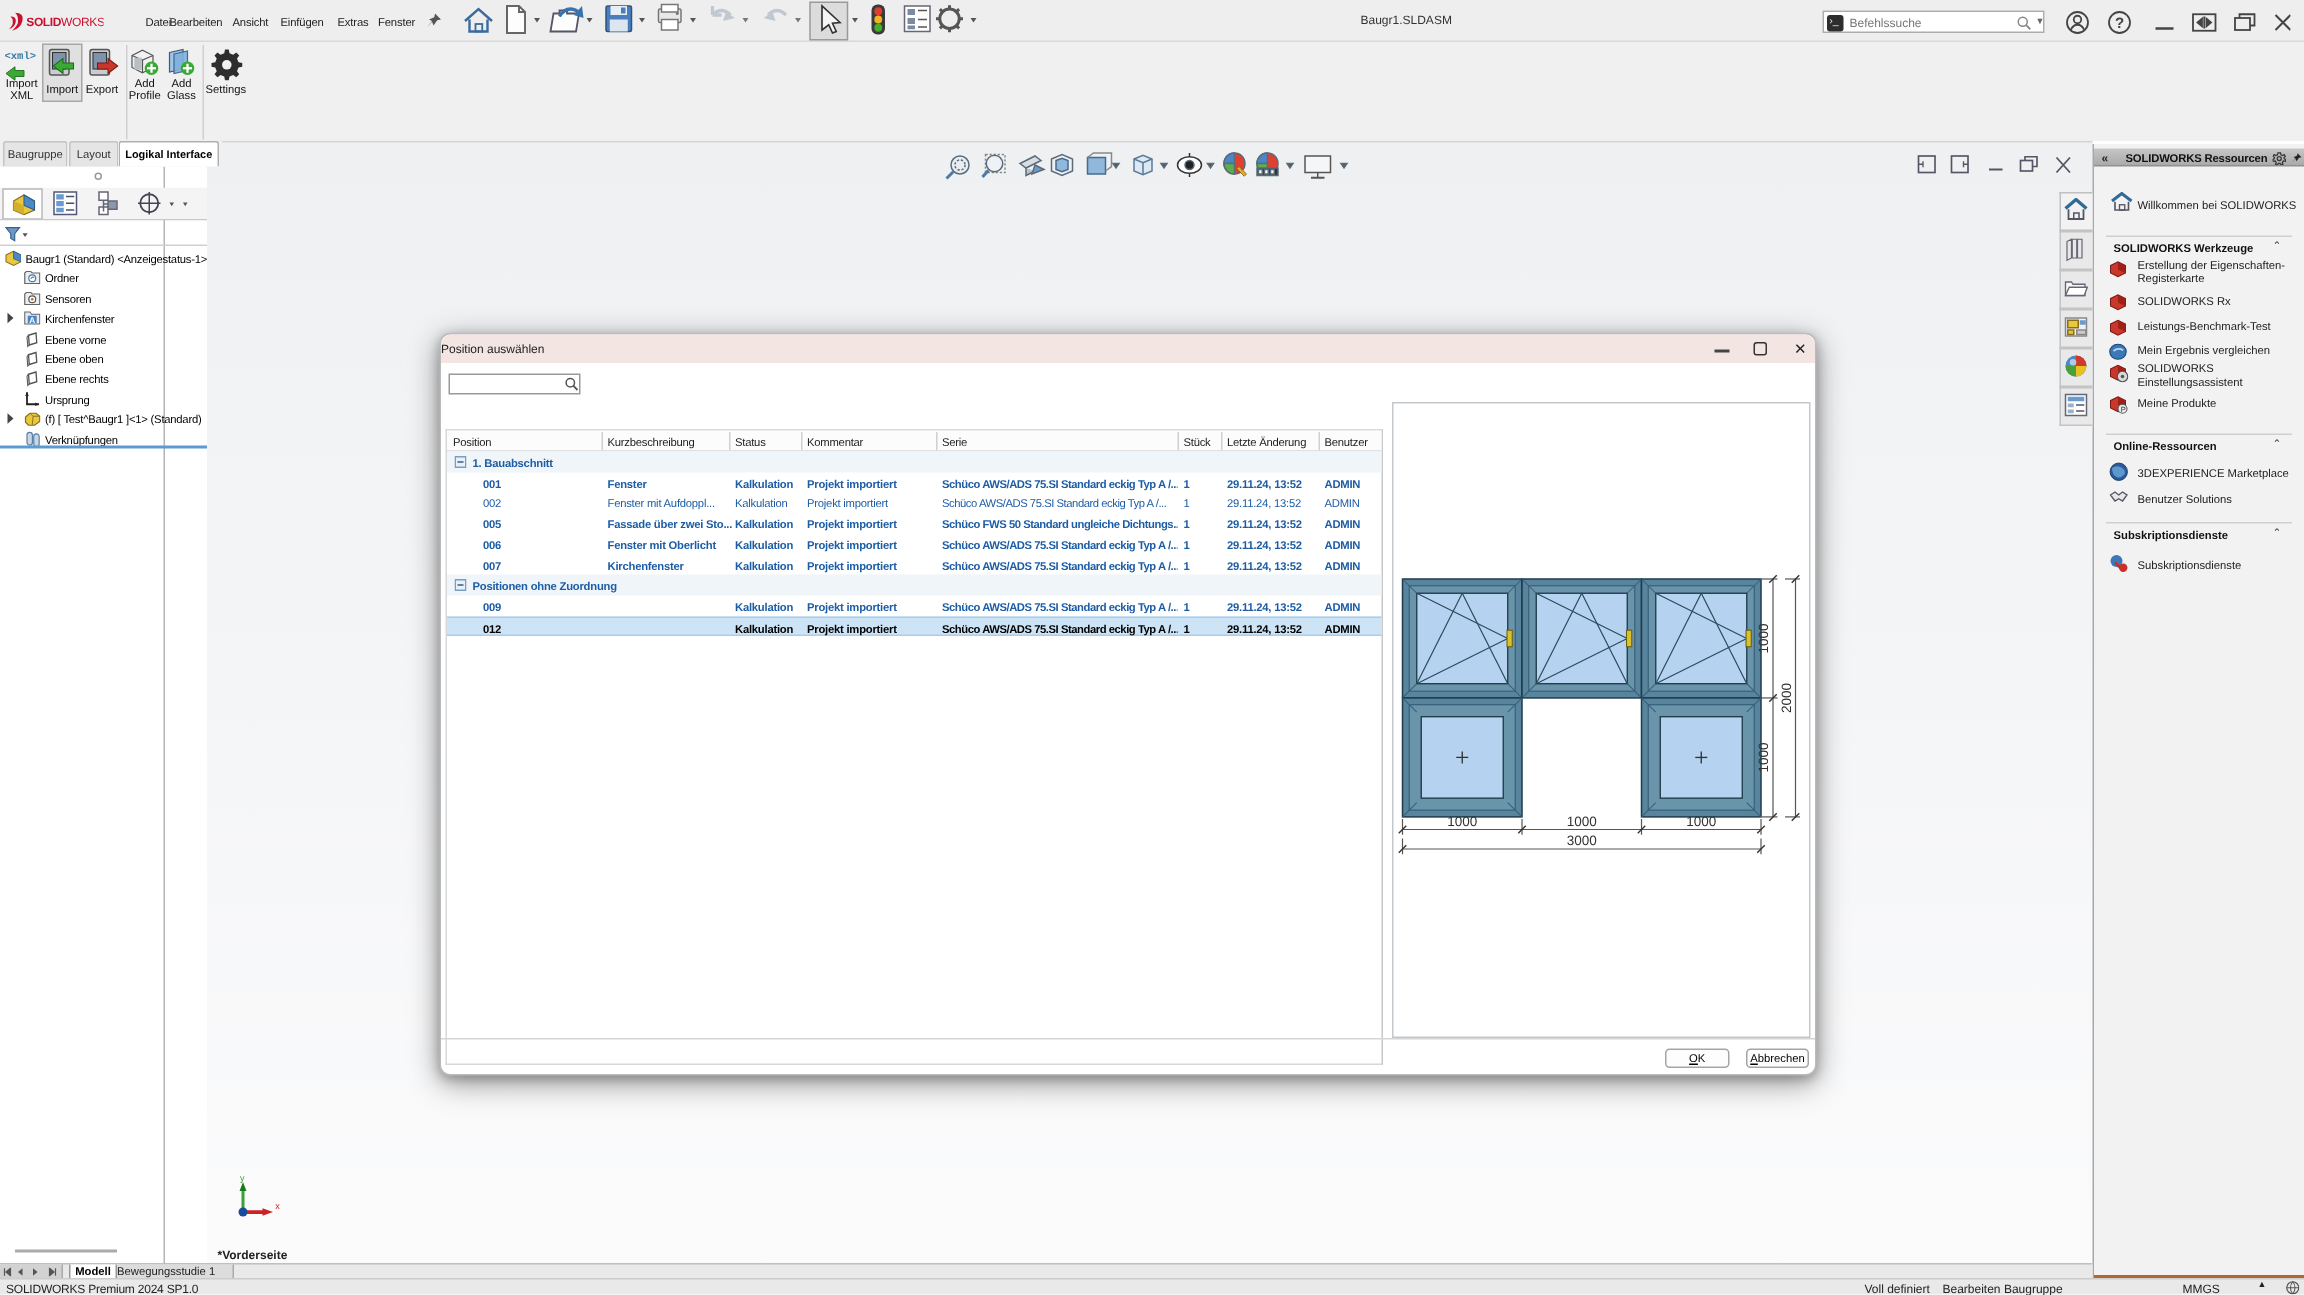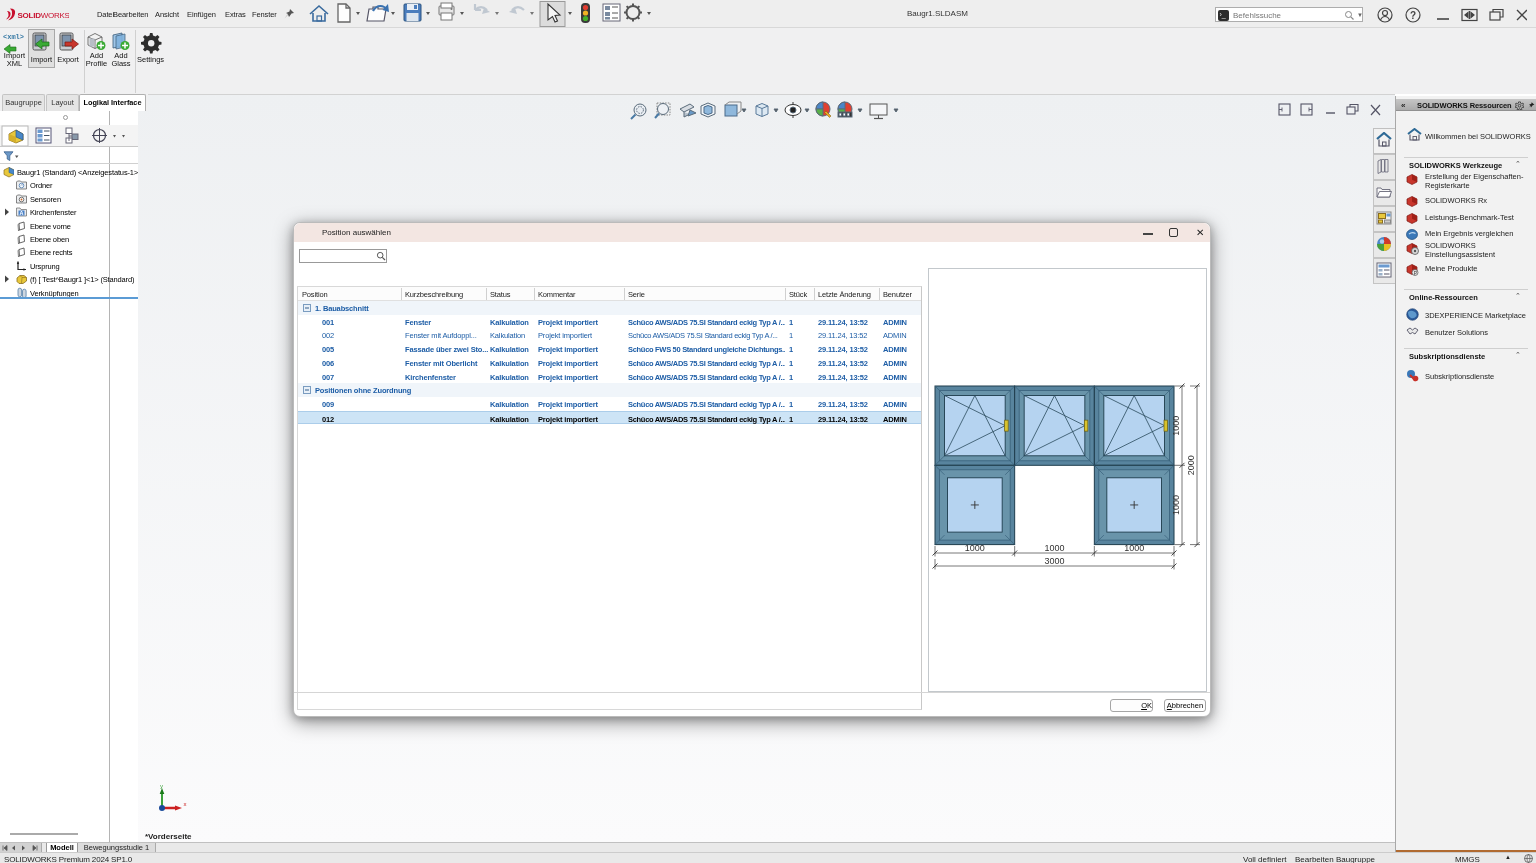--- a/index.html
+++ b/index.html
@@ -518,36 +518,36 @@
   <svg style="position:absolute;left:2px;top:2px" width="38" height="6" viewBox="0 0 38 6">
         <g fill="#555">
           <path d="M1 0.5 L1 5.5 M5 0.5 L2 3 L5 5.5 Z" stroke="#555" stroke-width="0.8"></path>
           <path d="M13 0.5 L10 3 L13 5.5 Z"></path>
           <path d="M20 0.5 L23 3 L20 5.5 Z"></path>
           <path d="M31 0.5 L34 3 L31 5.5 Z M35 0.5 L35 5.5" stroke="#555" stroke-width="0.8"></path>
         </g>
       </svg>
  </div>
  <div style="position:absolute;left:46px;top:0;width:32px;height:10px;background:#fff;border:1px solid #999;border-top:none;font-size:7.5px;font-weight:bold;text-align:center;line-height:9px">Modell</div>
- <div style="position:absolute;left:78px;top:0;width:78px;height:10px;background:#dcdcdc;border:1px solid #aaa;border-top:none;border-left:none;font-size:7.5px;text-align:center;line-height:9px;color:#222">Bewegungsstudie 1</div>
+ <div style="position:absolute;left:78px;top:0;width:78px;height:10px;background:#dcdcdc;border:1px solid #aaa;border-top:none;border-left:none;font-size:7.5px;text-align:left;line-height:9px;color:#222">Bewegungsstudie 1</div>
 </div>
 <div id="statusbar">
     <span style="position:absolute;left:4px;top:2px;letter-spacing:-0.15px">SOLIDWORKS Premium 2024 SP1.0</span>
 <span style="position:absolute;left:1243px;top:2px">Voll definiert</span>
 <span style="position:absolute;left:1295px;top:2px">Bearbeiten Baugruppe</span>
 <span style="position:absolute;left:1455px;top:2px">MMGS</span>
 <span style="position:absolute;left:1505px;top:1px;font-size:6px">▲</span>
 <svg style="position:absolute;left:1524px;top:1px" width="9" height="9" viewBox="0 0 9 9">
       <circle cx="4.5" cy="4.5" r="4" fill="none" stroke="#555" stroke-width="0.8"></circle>
       <path d="M0.5 4.5 L8.5 4.5 M4.5 0.5 A6 6 0 0 1 4.5 8.5 M4.5 0.5 A6 6 0 0 0 4.5 8.5" fill="none" stroke="#555" stroke-width="0.7"></path>
     </svg>
 </div>
 
 <div id="dialog" style="position:absolute;left:293px;top:222px;width:918px;height:495px;background:#fff;border-radius:7px;box-shadow:0 5px 20px rgba(0,0,0,0.4),0 2px 8px rgba(0,0,0,0.25);border:1px solid #bbb">
-  <div id="dlgtitle" style="position:absolute;left:0;top:0;width:100%;height:19px;background:#f3e6e2;border-radius:7px 7px 0 0;font-size:8px;color:#222;line-height:19px;padding-left:28px">Position auswählen</div>
+  <div id="dlgtitle" style="position:absolute;left:0;top:0;width:100%;height:19px;background:#f3e6e2;border-radius:7px 7px 0 0;font-size:8px;color:#222;line-height:19px;padding-left:0">Position auswählen</div>
   <div style="position:absolute;left:849px;top:10px;width:10px;height:1.5px;background:#444"></div>
   <div style="position:absolute;left:875px;top:5px;width:9px;height:9px;border:1.5px solid #333;border-radius:2px"></div>
   <div style="position:absolute;left:902px;top:4px;font-size:10px;color:#222">✕</div>
   <div id="dlgsearch" style="position:absolute;left:5px;top:26px;width:88px;height:14px;background:#fff;border:1px solid #999"></div>
   <svg style="position:absolute;left:82px;top:28px" width="10" height="10" viewBox="0 0 10 10">
       <circle cx="4.2" cy="4.2" r="2.8" fill="none" stroke="#555" stroke-width="1"></circle>
       <line x1="6.3" y1="6.3" x2="9" y2="9" stroke="#555" stroke-width="1.2"></line>
     </svg>
   <div id="tablepane" style="position:absolute;left:3px;top:63px;width:625px;height:424px;border:1px solid #d8d8d8;border-right:1px solid #c8c8c8;overflow:hidden;font-size:7.5px;letter-spacing:-0.15px">
     <div style="position:absolute;left:0;top:0;width:625px;height:14px;background:#fcfcfc;border-bottom:1px solid #e0e0e0;color:#222">
@@ -737,15 +737,15 @@
 <text x="205.175" y="281.5" font-size="9" fill="#333" text-anchor="middle">1000</text>
 <line x1="6" y1="297" x2="245" y2="297" stroke="#555" stroke-width="0.8"></line>
 <line x1="6" y1="290" x2="6" y2="300.5" stroke="#555" stroke-width="0.8"></line>
 <line x1="3.5" y1="299.5" x2="8.5" y2="294.5" stroke="#333" stroke-width="0.9"></line>
 <line x1="245" y1="290" x2="245" y2="300.5" stroke="#555" stroke-width="0.8"></line>
 <line x1="242.5" y1="299.5" x2="247.5" y2="294.5" stroke="#333" stroke-width="0.9"></line>
 <text x="125.5" y="294.5" font-size="9" fill="#333" text-anchor="middle">3000</text>
 </svg>
 </div>
   <div id="dlgfooter" style="position:absolute;left:0;top:469px;width:916px;height:24px;border-top:1px solid #d5d5d5"></div>
-  <div class="btn" style="position:absolute;left:816px;top:476px;width:43px;height:13px;background:#fdfdfd;border:1px solid #a5a5a5;border-radius:3px;font-size:7.5px;text-align:right;line-height:12px"><u>O</u>K</div>
+  <div class="btn" style="position:absolute;left:816px;top:476px;width:43px;height:13px;background:#fdfdfd;border:1px solid #a5a5a5;border-radius:3px;font-size:7.5px;text-align:center;line-height:12px"><u>O</u>K</div>
   <div class="btn" style="position:absolute;left:870px;top:476px;width:42px;height:13px;background:#fdfdfd;border:1px solid #a5a5a5;border-radius:3px;font-size:7.5px;text-align:center;line-height:12px"><u>A</u>bbrechen</div>
 </div>
 
 </body></html>

